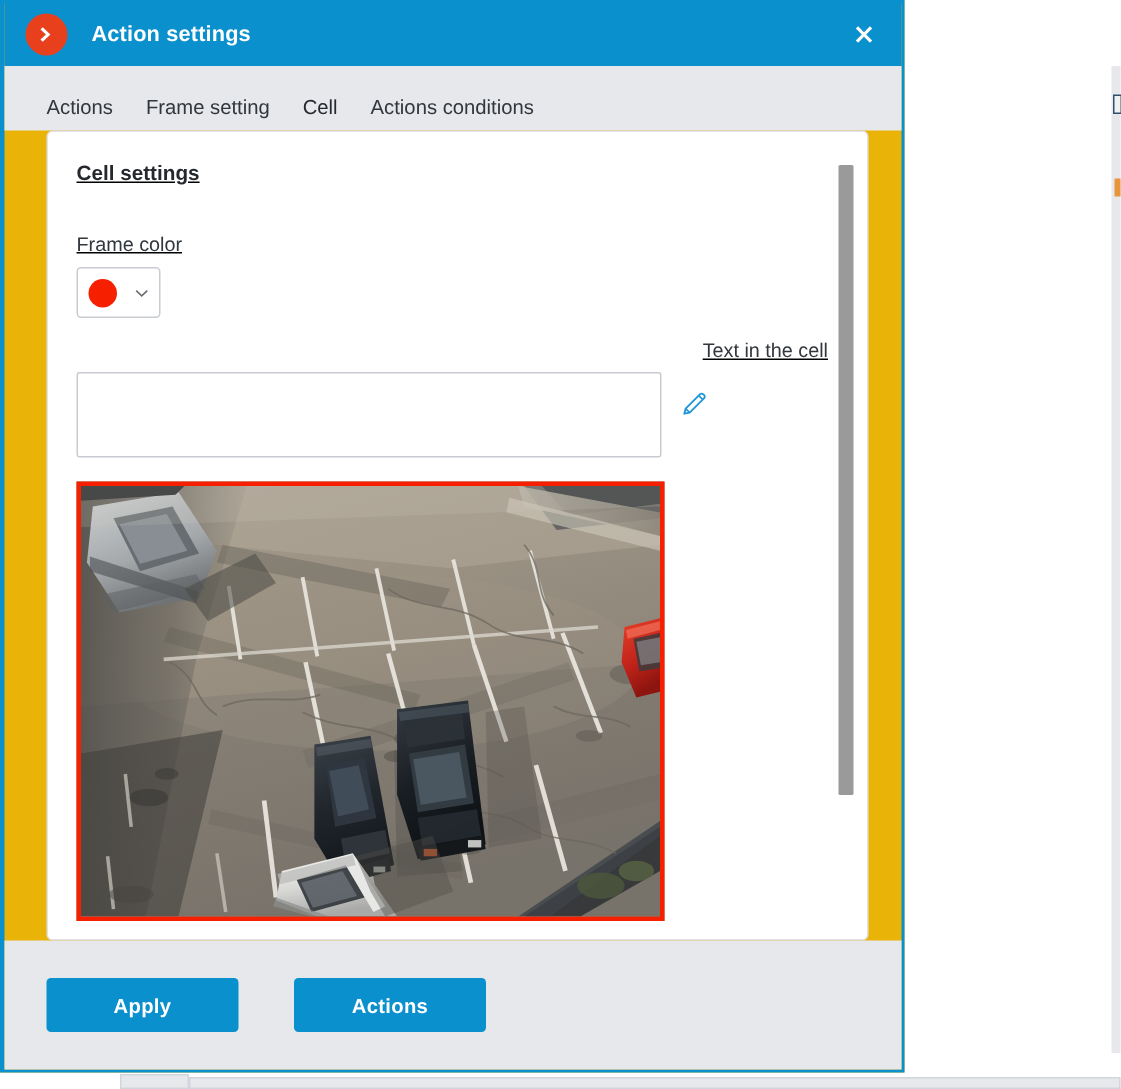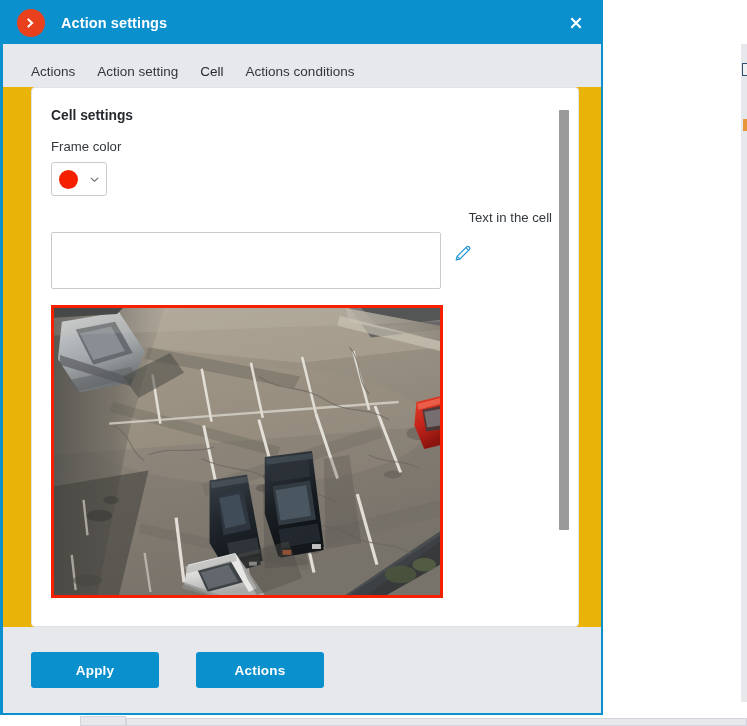--- a/index.html
+++ b/index.html
@@ -126,36 +126,37 @@
     height: 540px;
     background: #ffffff;
     border: 1px solid #dfe2e6;
     border-radius: 4px;
     position: relative;
     overflow: hidden;
   }
   #card-inner {
     padding: 20px 26px 0 19px;
     height: 100%;
+    text-decoration: underline;
   }
 
   #section-title {
     font-size: 13.8px;
     font-weight: bold;
     color: #25292e;
     margin: 0 0 16px 0;
   }
 
   
   #color-row {
     display: flex;
     gap: 56px;
     margin-bottom: 14px;
   }
-  .color-group { display: flex; flex-direction: column; }
+  .color-group { display: flex; flex-direction: column; margin-top: 16px; }
   .field-label {
     font-size: 13.2px;
     color: #31373d;
     margin-bottom: 8px;
     white-space: nowrap;
   }
   .color-select {
     width: 56px; height: 34px;
     border: 1px solid #c8ccd1;
     border-radius: 3px;
@@ -275,21 +276,21 @@
         <path d="M3.3 3.3 L12.7 12.7 M12.7 3.3 L3.3 12.7" stroke="#ffffff" stroke-width="2.1" stroke-linecap="butt"></path>
       </svg>
     </div>
   </div>
 
   <div id="tabbar">
     <div class="tab">
       <span>Actions</span>
     </div>
     <div class="tab">
-      <span>Action setting</span>
+      <span>Frame setting</span>
     </div>
     <div class="tab active">
       <span>Cell</span>
     </div>
     <div class="tab">
       <span>Actions conditions</span>
     </div>
   </div>
 
   <div id="card-wrap">

